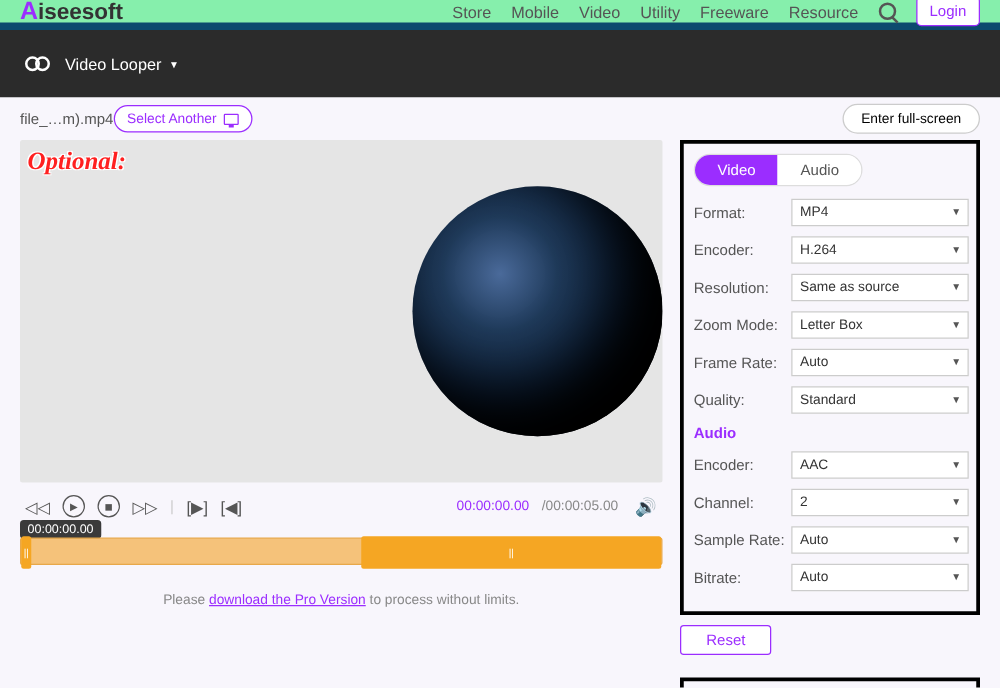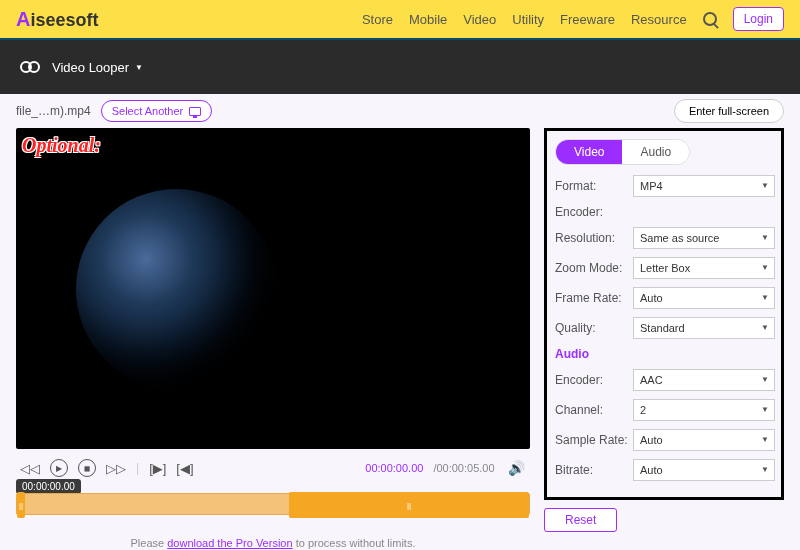--- a/index.html
+++ b/index.html
@@ -1,41 +1,41 @@
 <!DOCTYPE html>
 <html><head>
 <meta charset="utf-8">
 <style>
 *{box-sizing:border-box;margin:0;padding:0;font-family:Arial,Helvetica,sans-serif}
 body{width:800px;height:550px;background:#f8f6fc;overflow:hidden;font-size:12px;color:#333}
-.topnav{height:40px;background:#fde047;border-bottom:2px solid #0c4a6e;display:flex;align-items:center;padding:0 16px}
+.topnav{height:24px;background:#86efac;border-bottom:6px solid #0c4a6e;display:flex;align-items:center;padding:0 16px}
 .logo{font-size:18px;font-weight:bold;color:#333}
 .logo-a{color:#9b2dff;font-size:20px;font-weight:bold}
 .topnav-links{margin-left:auto;display:flex;align-items:center;gap:16px}
 .topnav-links a{color:#555;text-decoration:none;font-size:13px}
 .search-ico{width:14px;height:14px;border:2px solid #555;border-radius:50%;position:relative;display:inline-block}
 .search-ico::after{content:"";position:absolute;width:6px;height:2px;background:#555;bottom:-3px;right:-4px;transform:rotate(45deg)}
 .login-btn{border:1px solid #9b2dff;color:#9b2dff;padding:4px 10px;border-radius:4px;font-size:12px;background:#fff;cursor:pointer}
 .subnav{height:54px;background:#2b2b2b;display:flex;align-items:center;padding:0 20px;color:#fff}
 .loop-ico{width:20px;height:12px;display:inline-block;position:relative}
 .loop-ico::before,.loop-ico::after{content:"";position:absolute;width:8px;height:8px;border:2px solid #fff;border-radius:50%;top:0}
 .loop-ico::before{left:0}
 .loop-ico::after{right:0}
 .tool-name{margin-left:12px;font-size:13px;display:flex;align-items:center;gap:6px}
 .subnav-links{margin-left:auto;display:flex;align-items:center;gap:22px}
 .subnav-links a{color:#ddd;text-decoration:none;font-size:12px}
 .login2{border:1px solid #ddd;color:#ddd;background:transparent;padding:5px 16px;font-size:12px;cursor:pointer}
 .upload-btn{background:#9b2dff;color:#fff;border:none;padding:6px 12px;border-radius:4px;font-size:12px;cursor:pointer}
-.filebar{height:34px;display:flex;align-items:center;padding:0 16px;gap:10px;background:#f8f6fc}
+.filebar{height:34px;display:flex;align-items:center;padding:0 16px;background:#f8f6fc}
 .filename{color:#555;font-size:12px}
 .select-another{border:1px solid #9b2dff;color:#9b2dff;background:#fff;padding:4px 10px;border-radius:14px;font-size:11px;cursor:pointer;display:flex;align-items:center;gap:6px}
 .fullscreen{margin-left:auto;border:1px solid #ccc;background:#fff;padding:5px 14px;border-radius:14px;font-size:11px;cursor:pointer}
 .main{display:flex;padding:0 16px 12px;gap:14px}
 .left{flex:1;display:flex;flex-direction:column}
-.video{background:#000000;height:321px;border-radius:2px;position:relative;overflow:hidden;display:flex;align-items:center;justify-content:flex-start}
+.video{background:#e5e5e5;height:274px;border-radius:2px;position:relative;overflow:hidden;display:flex;align-items:center;justify-content:flex-end}
 .optional-label{position:absolute;top:6px;left:6px;color:#ff2020;font-weight:bold;font-size:20px;text-shadow:-1px -1px 0 #fff,1px -1px 0 #fff,-1px 1px 0 #fff,1px 1px 0 #fff;font-family:"Times New Roman",serif;font-style:italic}
 .earth{width:200px;height:200px;border-radius:50%;background:radial-gradient(circle at 35% 35%, #4a6a9a 0%, #1f3a5a 25%, #0a1a2f 55%, #000 80%);box-shadow:inset -30px -30px 50px #000;position:relative;margin-left:60px}
 .controls-row{display:flex;align-items:center;gap:10px;padding:10px 4px;color:#555}
 .ctrl{cursor:pointer;font-size:13px;display:inline-flex}
 .play-circle{width:18px;height:18px;border:1.5px solid #555;border-radius:50%;display:inline-flex;align-items:center;justify-content:center;font-size:8px}
 .divider{color:#ccc}
 .time-cur{margin-left:auto;color:#9b2dff;font-size:11px}
 .time-total{color:#888;font-size:11px}
 .vol{margin-left:4px;font-size:14px}
 .slider-wrap{position:relative;height:30px;margin-top:6px}
@@ -136,20 +136,21 @@
       <div class="va-tabs">
         <div class="va-tab active">Video</div>
         <div class="va-tab">Audio</div>
       </div>
       <div class="setting-row">
           <span class="setting-label">Format:</span>
           <div class="setting-select">MP4</div>
         </div>
       <div class="setting-row">
           <span class="setting-label">Encoder:</span>
+          <div class="setting-select">H.264</div>
         </div>
       <div class="setting-row">
           <span class="setting-label">Resolution:</span>
           <div class="setting-select">Same as source</div>
         </div>
       <div class="setting-row">
           <span class="setting-label">Zoom Mode:</span>
           <div class="setting-select">Letter Box</div>
         </div>
       <div class="setting-row">

